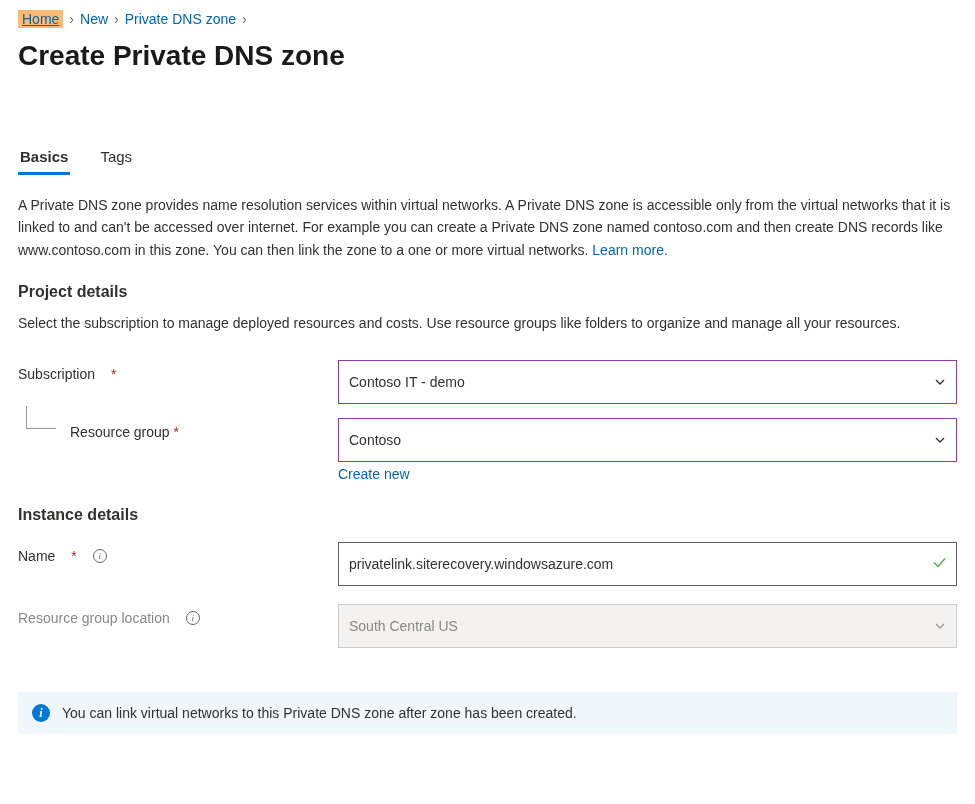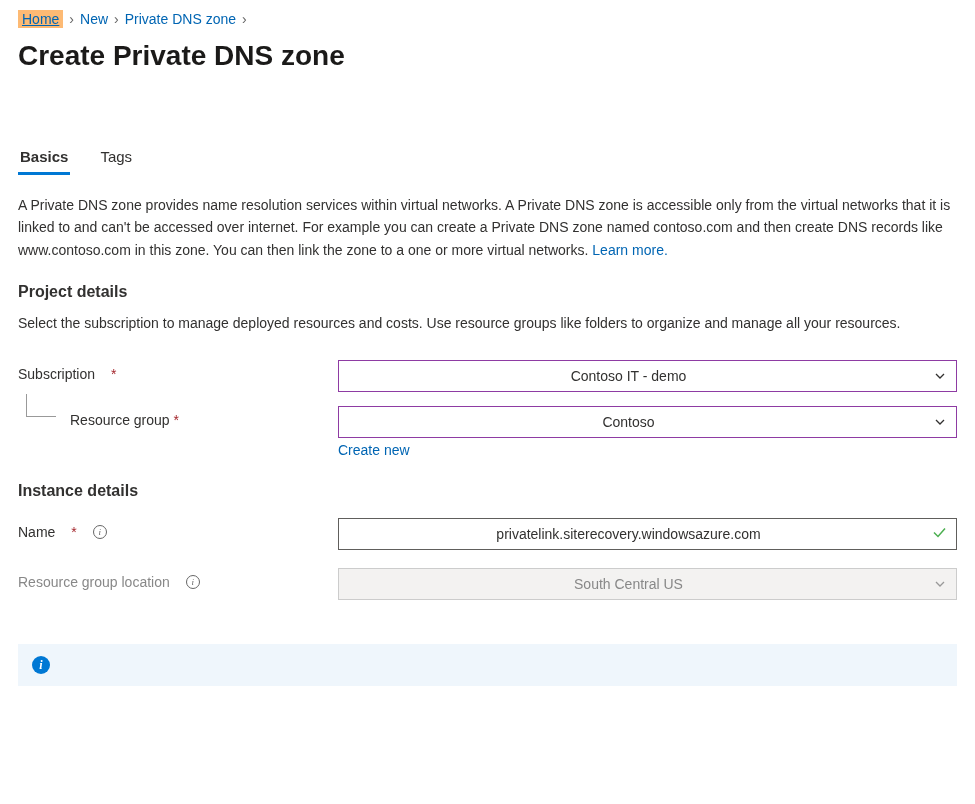--- a/index.html
+++ b/index.html
@@ -111,29 +111,28 @@
       color: #666;
       font-style: italic;
       font-family: Georgia, serif;
     }
     .form-field {
       flex: 1;
       position: relative;
     }
     .select-field, .text-field {
       width: 100%;
-      height: 32px;
+      height: 44px;
       padding: 0 48px 0 10px;
       font-size: 14px;
       font-family: inherit;
       color: #323130;
       border: 1px solid #605e5c;
       background: #fff;
       outline: none;
-      text-align: center;
     }
     .select-field.highlight {
       border: 1px solid #8e3ba3;
     }
     .select-field.disabled {
       border: 1px solid #ccc;
       background: #f3f2f1;
       color: #888;
     }
     .chevron-down {
@@ -311,13 +310,14 @@
     <span class="chevron-down muted">
       <svg width="14" height="14" viewBox="0 0 14 14">
           <path d="M3 5 L7 9 L11 5" stroke="#999" stroke-width="1.3" fill="none"></path>
         </svg>
     </span>
   </div>
 </div>
 
 <div class="info-banner">
   <span class="info-banner-icon">i</span>
+  <span>You can link virtual networks to this Private DNS zone after zone has been created.</span>
 </div>
 
 </body></html>

